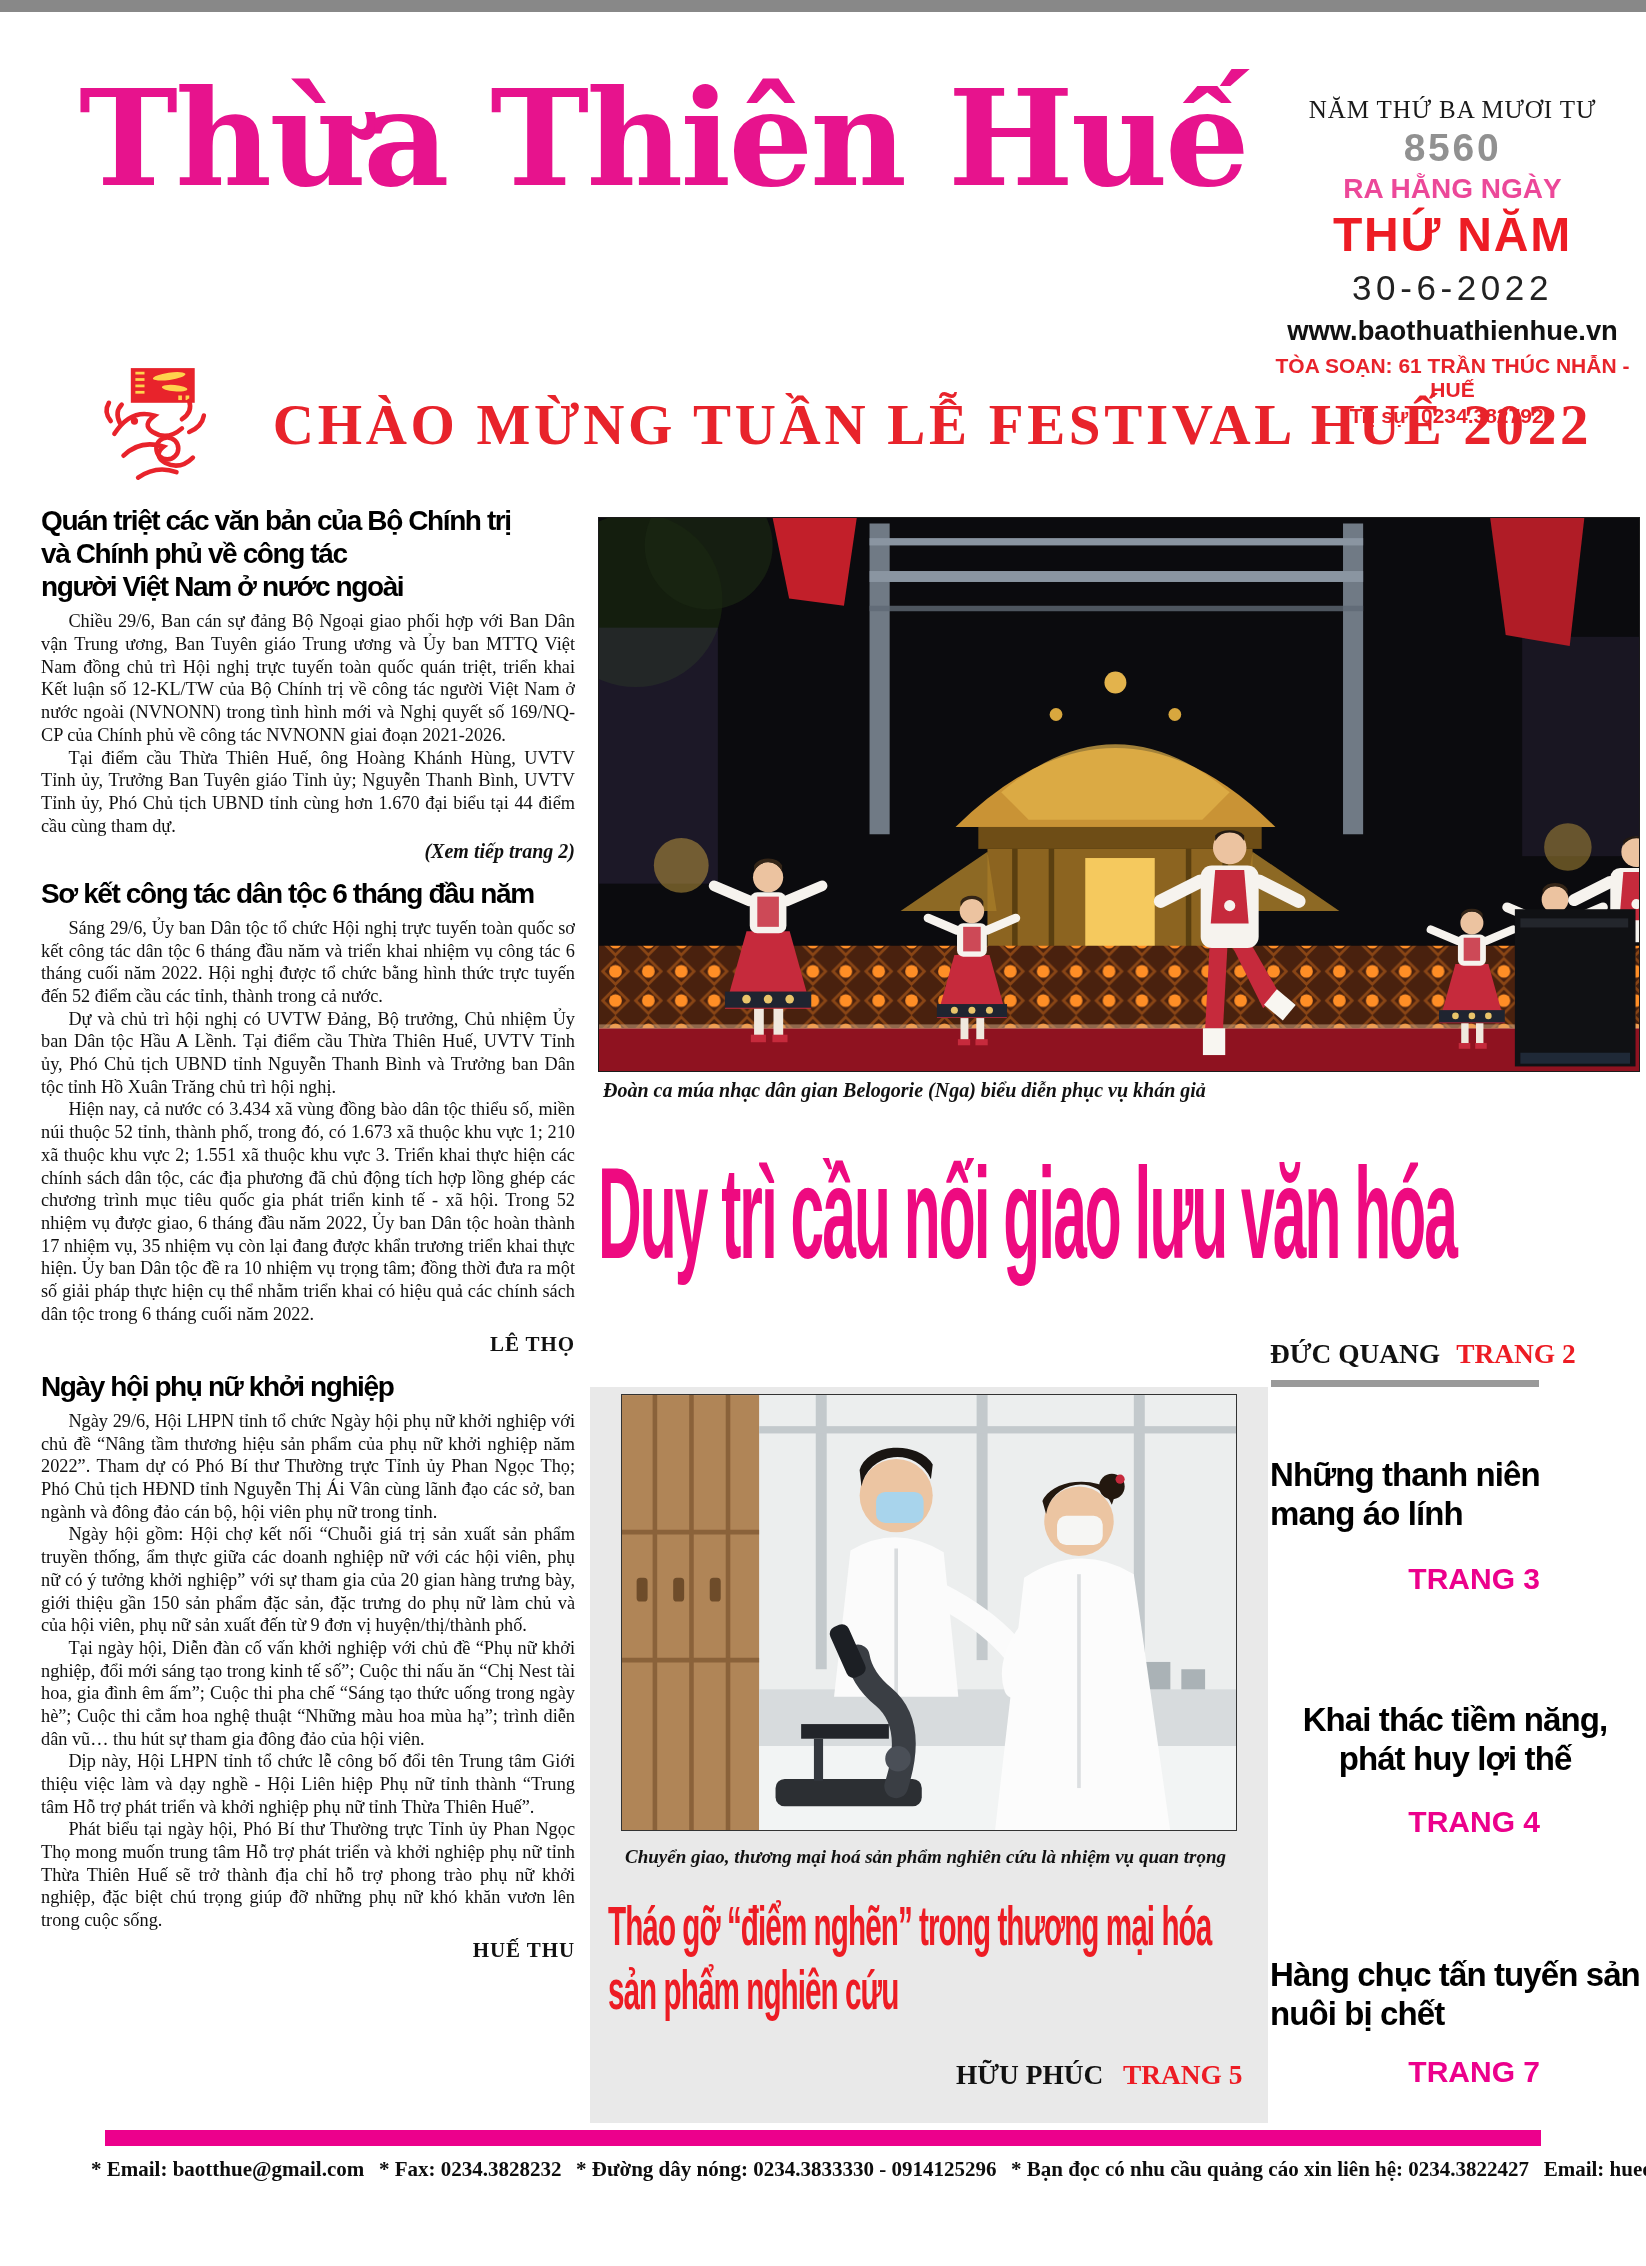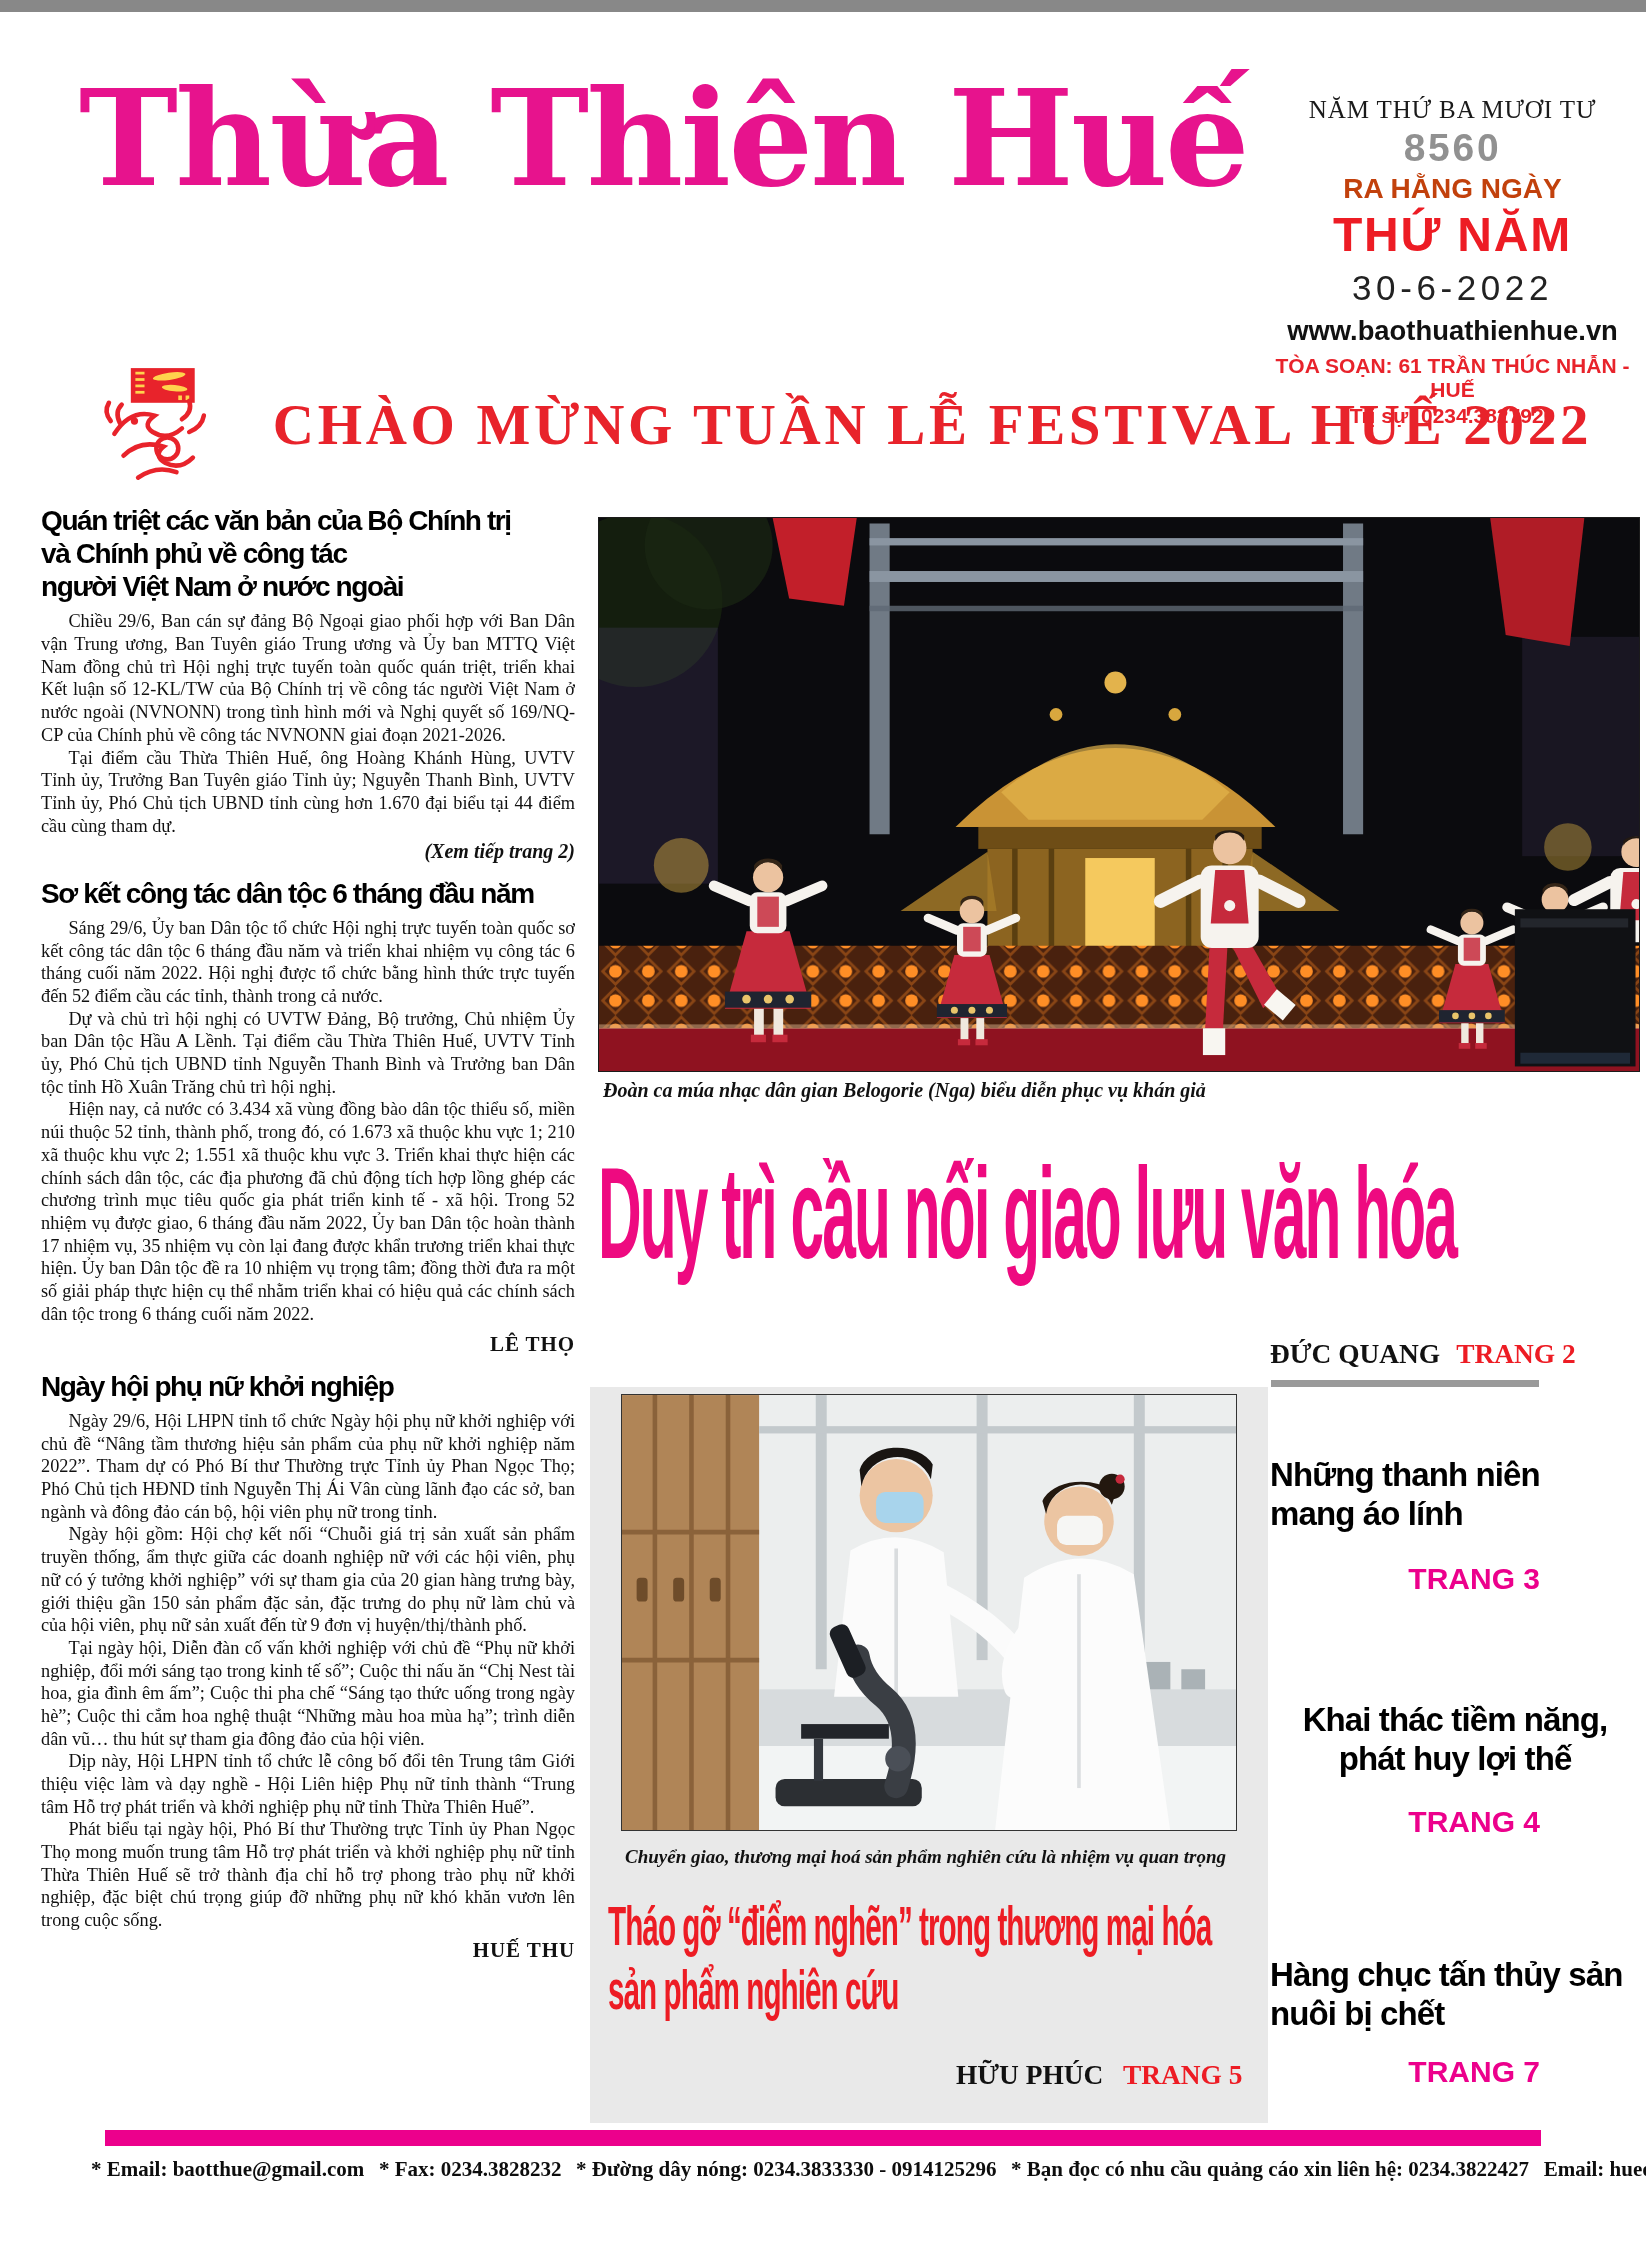--- a/index.html
+++ b/index.html
@@ -24,21 +24,21 @@
     font-family:"DejaVu Serif",serif;font-weight:bold;
     font-size:133px;line-height:1.05;letter-spacing:-2.7px;
     color:var(--brand-pink);white-space:nowrap;
   }
   .mast-info{
     position:absolute;left:1268px;top:84px;width:369px;text-align:center;
     font-family:"Liberation Sans",sans-serif;
   }
   .mi-year{font-family:"Liberation Serif",serif;font-size:25px;letter-spacing:0.9px;color:#1a1a1a;}
   .mi-issue{font-size:39px;font-weight:bold;letter-spacing:2.7px;color:var(--issue-gray);margin-top:1.8px;}
-  .mi-freq{font-size:28px;font-weight:bold;color:#c2410c;margin-top:3.7px;}
+  .mi-freq{font-size:28px;font-weight:bold;color:#ec4899;margin-top:3.7px;}
   .mi-day{font-size:48px;font-weight:bold;letter-spacing:1.8px;color:var(--headline-red);margin-top:1.8px;}
   .mi-date{font-size:35px;letter-spacing:4.6px;color:#222;margin-top:5.5px;}
   .mi-web{font-size:27.4px;font-weight:bold;color:#111;margin-top:7.3px;}
   .mi-addr{font-size:21px;font-weight:bold;color:var(--red);margin-top:7.3px;}
   .mi-phone{font-size:21px;font-weight:bold;color:var(--red);margin-top:1.8px;}
   .tagline{
     position:absolute;left:87px;top:322px;width:1160px;text-align:center;
     font-family:"Liberation Sans",sans-serif;font-weight:bold;font-size:19px;color:#0d0d0d;
   }
   
@@ -409,21 +409,21 @@
     </div>
   <div class="side-pageref p1">TRANG 3</div>
 
   <div class="side-item-title t2">
       <div class="line">Khai thác tiềm năng,</div>
       <div class="line">phát huy lợi thế</div>
     </div>
   <div class="side-pageref p2">TRANG 4</div>
 
   <div class="side-item-title t3">
-      <div class="line">Hàng chục tấn thủy sản</div>
+      <div class="line">Hàng chục tấn tuyến sản</div>
       <div class="line">nuôi bị chết</div>
     </div>
   <div class="side-pageref p3">TRANG 7</div>
 
   <div class="footer-bar"></div>
   <div class="footer-line">
       <span class="f-item">* Email: baotthue@gmail.com</span>
       <span class="f-item">* Fax: 0234.3828232</span>
       <span class="f-item">* Đường dây nóng: 0234.3833330 - 0914125296</span>
       <span class="f-item">* Bạn đọc có nhu cầu quảng cáo xin liên hệ: 0234.3822427</span>

